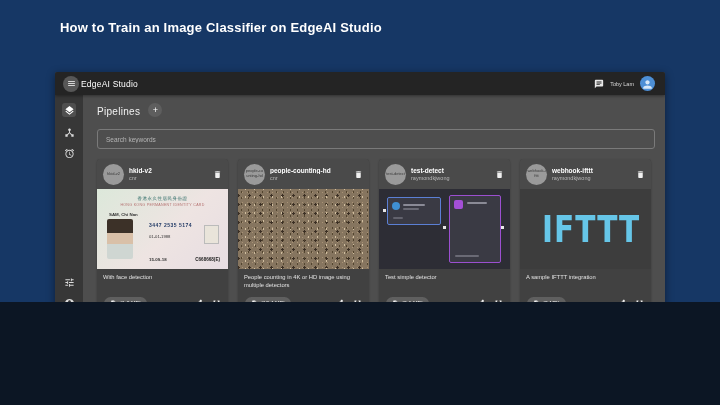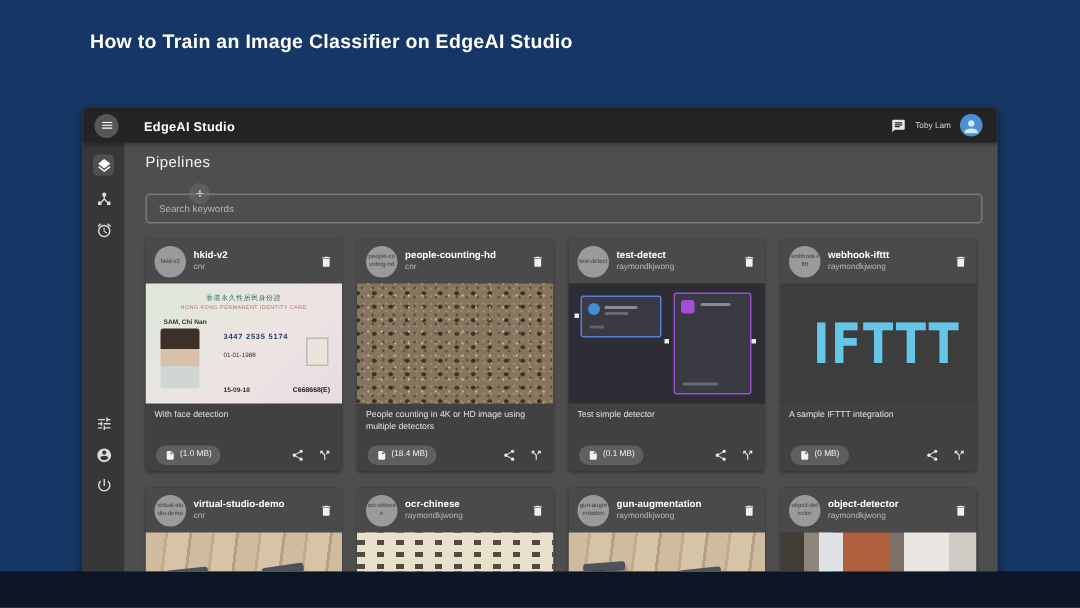--- a/index.html
+++ b/index.html
@@ -1,42 +1,42 @@
 <!DOCTYPE html>
 <html><head>
 <meta charset="utf-8">
 <style>
   html,body{margin:0;padding:0;background:#0c1624;}
-  .stage{position:relative;width:720px;height:381px;background:#163765;overflow:hidden;
+  .stage{position:relative;width:720px;height:302px;background:#163765;overflow:hidden;
          font-family:"Liberation Sans","DejaVu Sans",sans-serif;}
   .slide-title{position:absolute;left:60px;top:20px;color:#fff;font-size:13px;font-weight:bold;letter-spacing:.2px;}
   .slide-subtitle{position:absolute;left:60px;top:47px;color:#fff;font-size:12px;font-weight:bold;}
 
   
   .window{position:absolute;left:55px;top:72px;width:610px;height:325px;background:#4e4e4e;
           border-radius:2px;overflow:hidden;box-shadow:0 2px 8px rgba(0,0,0,.45);}
   .appbar{position:absolute;left:0;top:0;width:100%;height:23px;background:#242424;display:flex;
           align-items:center;z-index:5;box-shadow:0 1px 3px rgba(0,0,0,.4);}
   .menu-btn{width:16px;height:16px;margin-left:8px;border-radius:50%;background:#575757;display:flex;
             align-items:center;justify-content:center;color:#fff;flex:0 0 auto;cursor:pointer;}
-  .app-title{color:#fff;font-size:8.5px;margin-left:17px;font-weight:700;letter-spacing:.2px;}
+  .app-title{color:#fff;font-size:8.5px;margin-left:2px;font-weight:400;letter-spacing:.2px;}
   .appbar-right{margin-left:auto;display:flex;align-items:center;gap:6px;margin-right:10px;}
   .chat-ic{color:#e8e8e8;display:flex;}
   .username{color:#d8d8d8;font-size:5.5px;}
   .user-avatar{width:15px;height:15px;border-radius:50%;background:#4d8fd6;display:flex;align-items:flex-end;
                justify-content:center;overflow:hidden;color:#d6e7f8;}
 
   .body{position:absolute;left:0;top:23px;right:0;bottom:0;}
   .sidebar{position:absolute;left:0;top:0;width:28px;height:100%;background:#373737;}
   .sicon{position:absolute;left:7px;width:14px;height:14px;color:#dcdcdc;display:flex;align-items:center;
          justify-content:center;border-radius:3px;cursor:pointer;}
   .sicon.active{background:#4f4f4f;color:#fff;}
   .content{position:absolute;left:28px;top:0;right:0;bottom:0;background:#4e4e4e;}
 
-  .page-head{position:absolute;left:14px;top:8px;display:flex;align-items:flex-end;gap:8px;flex-direction:column;}
+  .page-head{position:absolute;left:14px;top:8px;display:flex;align-items:flex-end;gap:8px;}
   .page-title{color:#f2f2f2;font-size:10px;font-weight:500;letter-spacing:.3px;}
   .add-btn{width:14px;height:14px;border-radius:50%;background:#5e5e5e;border:none;color:#fff;
            font-size:9px;line-height:13px;text-align:center;padding:0;cursor:pointer;}
   .search{position:absolute;left:14px;top:34px;width:540px;height:18px;background:transparent;
           border:1px solid #7a7a7a;border-radius:3px;color:#ddd;font-size:6.5px;padding:0 8px;outline:none;
           font-family:"Liberation Sans","DejaVu Sans",sans-serif;}
   .search::placeholder{color:#b5b5b5;}
 
   .grid{position:absolute;left:14px;top:64px;display:grid;grid-template-columns:repeat(4,131px);
         grid-auto-rows:min-content;gap:11px 10px;}

